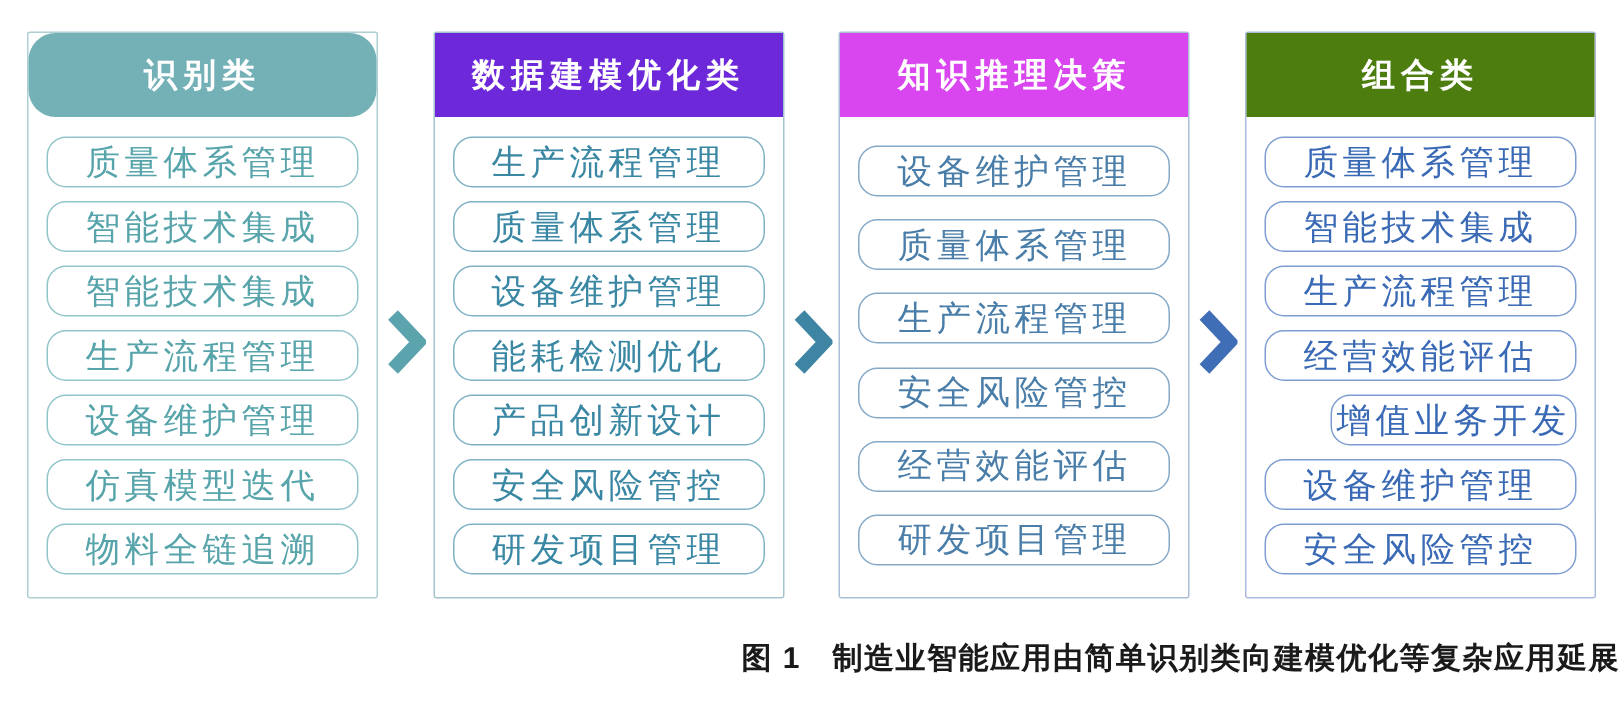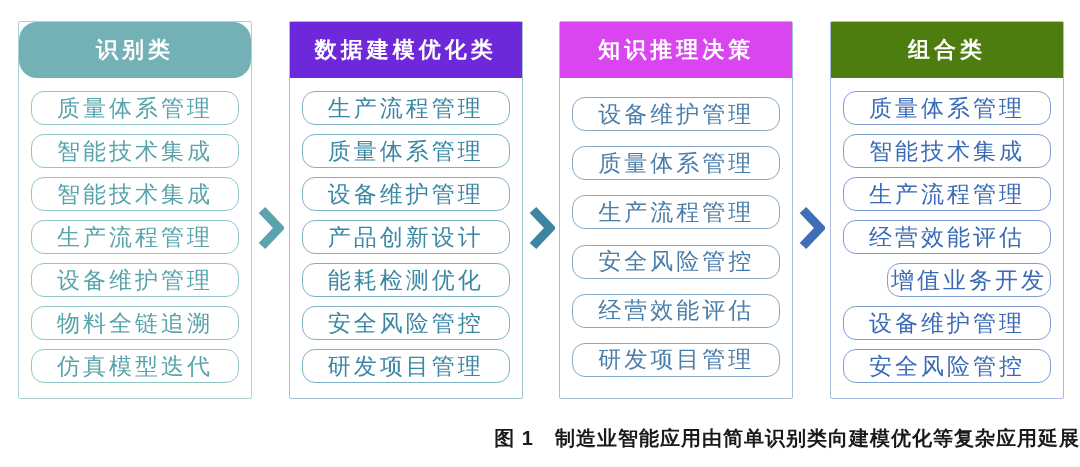--- a/index.html
+++ b/index.html
@@ -75,37 +75,37 @@
 
 <div class="diagram">
     <div class="panel" style="border-color: rgb(174, 207, 211);">
       <div class="panel-header" style="background: rgb(115, 177, 182); border-radius: 18px;">识别类</div>
       <div class="item-list">
         <div class="item" style="color: rgb(87, 164, 171); border-color: rgb(146, 197, 202);">质量体系管理</div>
         <div class="item" style="color: rgb(87, 164, 171); border-color: rgb(146, 197, 202);">智能技术集成</div>
         <div class="item" style="color: rgb(87, 164, 171); border-color: rgb(146, 197, 202);">智能技术集成</div>
         <div class="item" style="color: rgb(87, 164, 171); border-color: rgb(146, 197, 202);">生产流程管理</div>
         <div class="item" style="color: rgb(87, 164, 171); border-color: rgb(146, 197, 202);">设备维护管理</div>
+        <div class="item" style="color: rgb(87, 164, 171); border-color: rgb(146, 197, 202);">仿真模型迭代</div>
         <div class="item" style="color: rgb(87, 164, 171); border-color: rgb(146, 197, 202);">物料全链追溯</div>
-        <div class="item" style="color: rgb(87, 164, 171); border-color: rgb(146, 197, 202);">仿真模型迭代</div>
       </div>
     </div>
     <div class="arrow">
       <svg width="27" height="46" viewBox="0 0 27 46">
         <path d="M5 5 L22 23 L5 41" fill="none" stroke="#5ba4ae" stroke-width="9" stroke-linejoin="miter"></path>
       </svg>
     </div>
     <div class="panel" style="border-color: rgb(163, 195, 207);">
       <div class="panel-header" style="background: #6d28d9;">数据建模优化类</div>
       <div class="item-list">
         <div class="item" style="color: rgb(58, 135, 164); border-color: rgb(127, 177, 196);">生产流程管理</div>
         <div class="item" style="color: rgb(58, 135, 164); border-color: rgb(127, 177, 196);">质量体系管理</div>
         <div class="item" style="color: rgb(58, 135, 164); border-color: rgb(127, 177, 196);">设备维护管理</div>
+        <div class="item" style="color: rgb(58, 135, 164); border-color: rgb(127, 177, 196);">能耗检测优化</div>
         <div class="item" style="color: rgb(58, 135, 164); border-color: rgb(127, 177, 196);">产品创新设计</div>
-        <div class="item" style="color: rgb(58, 135, 164); border-color: rgb(127, 177, 196);">能耗检测优化</div>
         <div class="item" style="color: rgb(58, 135, 164); border-color: rgb(127, 177, 196);">安全风险管控</div>
         <div class="item" style="color: rgb(58, 135, 164); border-color: rgb(127, 177, 196);">研发项目管理</div>
       </div>
     </div>
     <div class="arrow">
       <svg width="27" height="46" viewBox="0 0 27 46">
         <path d="M5 5 L22 23 L5 41" fill="none" stroke="#3e85a3" stroke-width="9" stroke-linejoin="miter"></path>
       </svg>
     </div>
     <div class="panel" style="border-color: rgb(169, 191, 211);">

